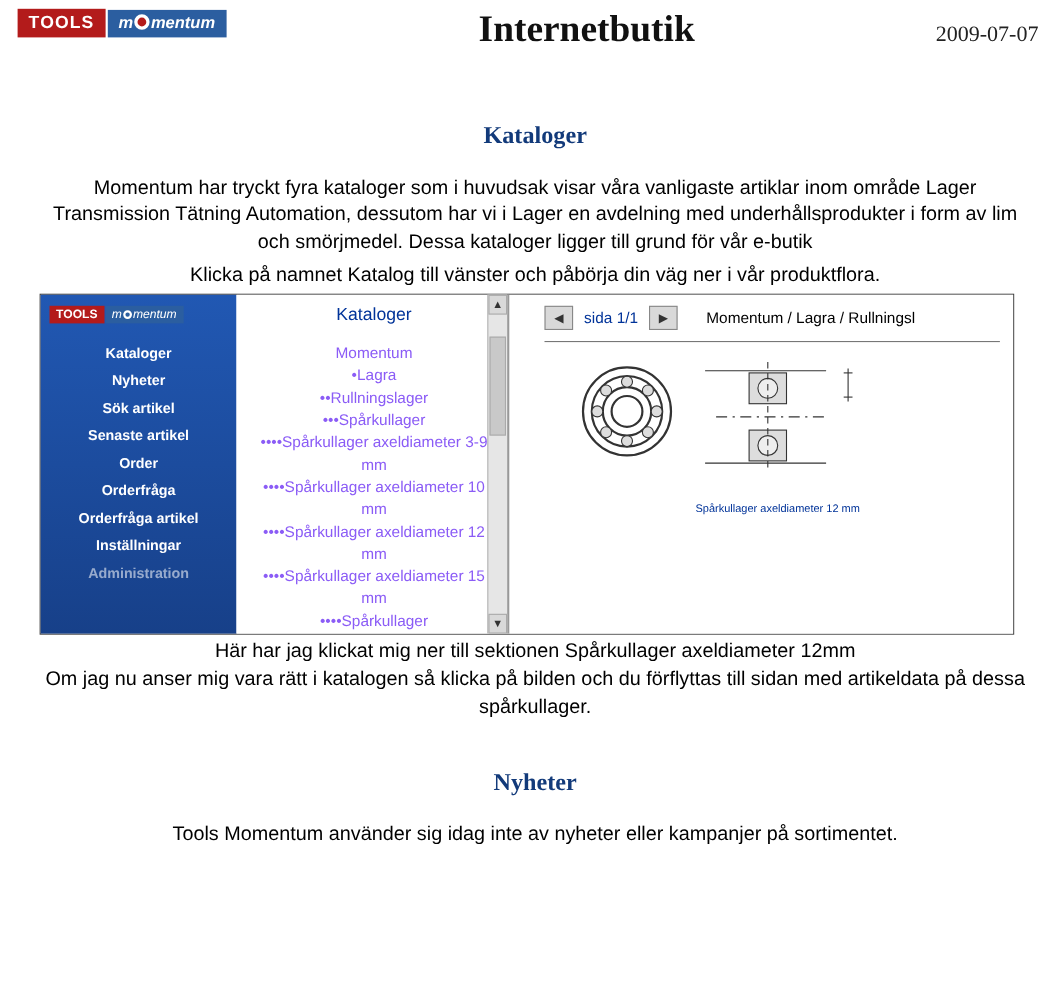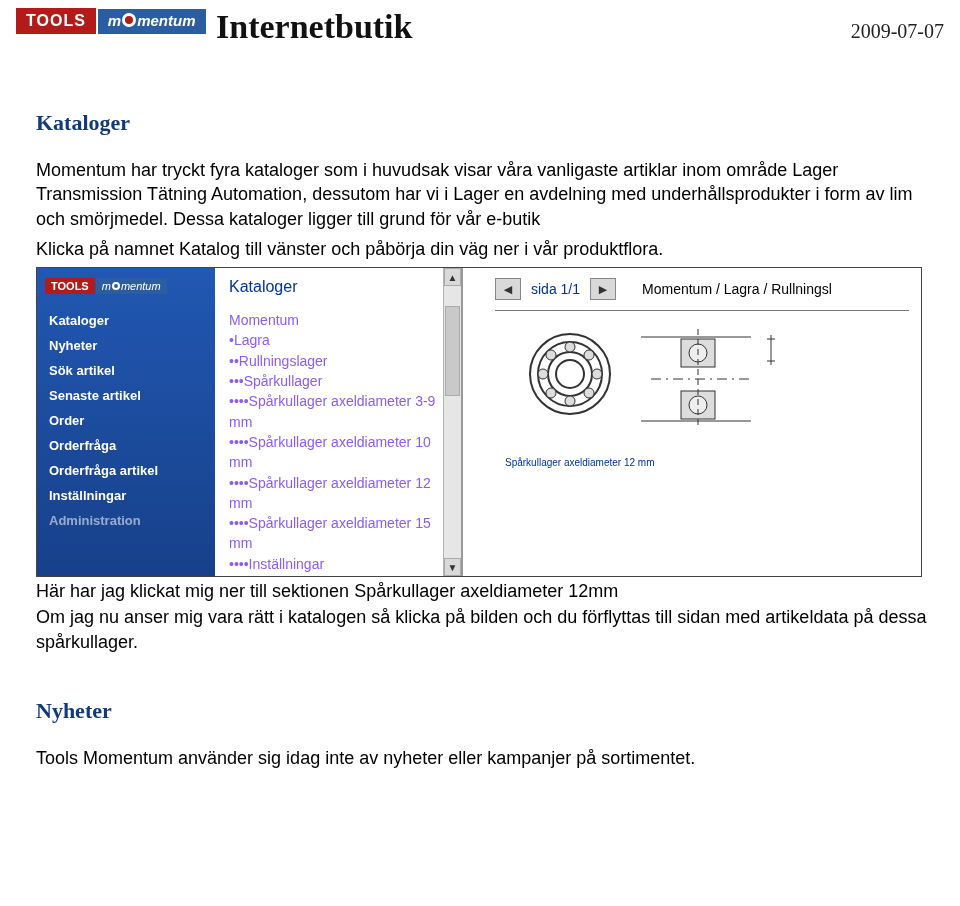--- a/index.html
+++ b/index.html
@@ -4,24 +4,24 @@
 <style>
   * { box-sizing: border-box; margin: 0; padding: 0; }
   body { width: 960px; height: 906px; background: #fff; font-family: Arial, sans-serif; color: #000; position: relative; }
   
   .header { display: flex; align-items: flex-start; padding: 8px 16px 4px; }
   .logo-block { width: 200px; }
   .logo-row { display: flex; align-items: center; }
   .logo-tools { background: #b31b1b; color: #fff; font-weight: bold; letter-spacing: 1px; padding: 4px 10px; font-size: 16px; }
   .logo-momentum { background: #2b5ea0; color: #fff; font-style: italic; padding: 3px 10px 5px; margin-left: 2px; font-size: 15px; font-weight: 600; display: flex; align-items: center; }
   .m-ring { display:inline-block; width:14px;height:14px;border:3px solid #fff;border-radius:50%;margin:0 1px;vertical-align:middle; background:#b31b1b; border-color:#fff; }
-  .header-title { flex: 1; font-size: 34px; font-weight: bold; font-family: Georgia, serif; color:#111; }
+  .header-title { flex: 1; text-align: center; font-size: 34px; font-weight: bold; font-family: Georgia, serif; color:#111; }
   .header-date { font-family: Georgia, serif; font-size: 20px; color:#222; padding-top:12px; }
   
-  .doc { padding: 60px 23px 0 36px; }
+  .doc { padding: 60px 23px 0 36px; text-align: center; }
   .h-kat { font-family: Georgia, serif; font-size: 22px; color: #123a7a; font-weight: bold; margin-bottom: 22px; }
   .para { font-size: 18px; line-height: 1.35; font-family: Arial, sans-serif; margin-bottom: 6px; }
   
   .shot { border: 1px solid #444; width: 886px; height: 310px; background: #fff; position: relative; display:flex; margin-top:2px; }
   .shot-left { width: 178px; background: #1b4b9a; background: linear-gradient(to bottom,#2158b3,#174089); color:#fff; font-size:12px; }
   .shot-left .mini-logo { display:flex; margin: 10px 8px 14px 8px; align-items:center; }
   .shot-left .mini-logo .lt { background:#b31b1b;color:#fff;font-size:11px;font-weight:bold;padding:2px 6px; }
   .shot-left .mini-logo .lm { background:#2b5ea0;color:#fff;font-style:italic;font-size:11px;padding:2px 6px;margin-left:1px;display:flex;align-items:center; }
   .mring { display:inline-block; width:8px;height:8px;border:2px solid #fff;border-radius:50%;margin:0 1px;vertical-align:middle; }
   .nav-list { padding: 0 12px; }
@@ -97,21 +97,21 @@
     <div class="shot-mid">
       <div class="cat-title">Kataloger</div>
       <div class="tree-item">Momentum</div>
       <div class="tree-item">•Lagra</div>
       <div class="tree-item">••Rullningslager</div>
       <div class="tree-item">•••Spårkullager</div>
       <div class="tree-item">••••Spårkullager axeldiameter 3-9 mm</div>
       <div class="tree-item">••••Spårkullager axeldiameter 10 mm</div>
       <div class="tree-item">••••Spårkullager axeldiameter 12 mm</div>
       <div class="tree-item">••••Spårkullager axeldiameter 15 mm</div>
-      <div class="tree-item">••••Inställningar</div>
+      <div class="tree-item">••••Spårkullager</div>
       <div class="scrollbar">
         <div class="arrow">▲</div>
         <div class="thumb"></div>
         <div class="arrow bottom">▼</div>
       </div>
     </div>
 
     <div class="shot-right">
       <div class="pager">
         <div class="pg-btn">◀</div>

